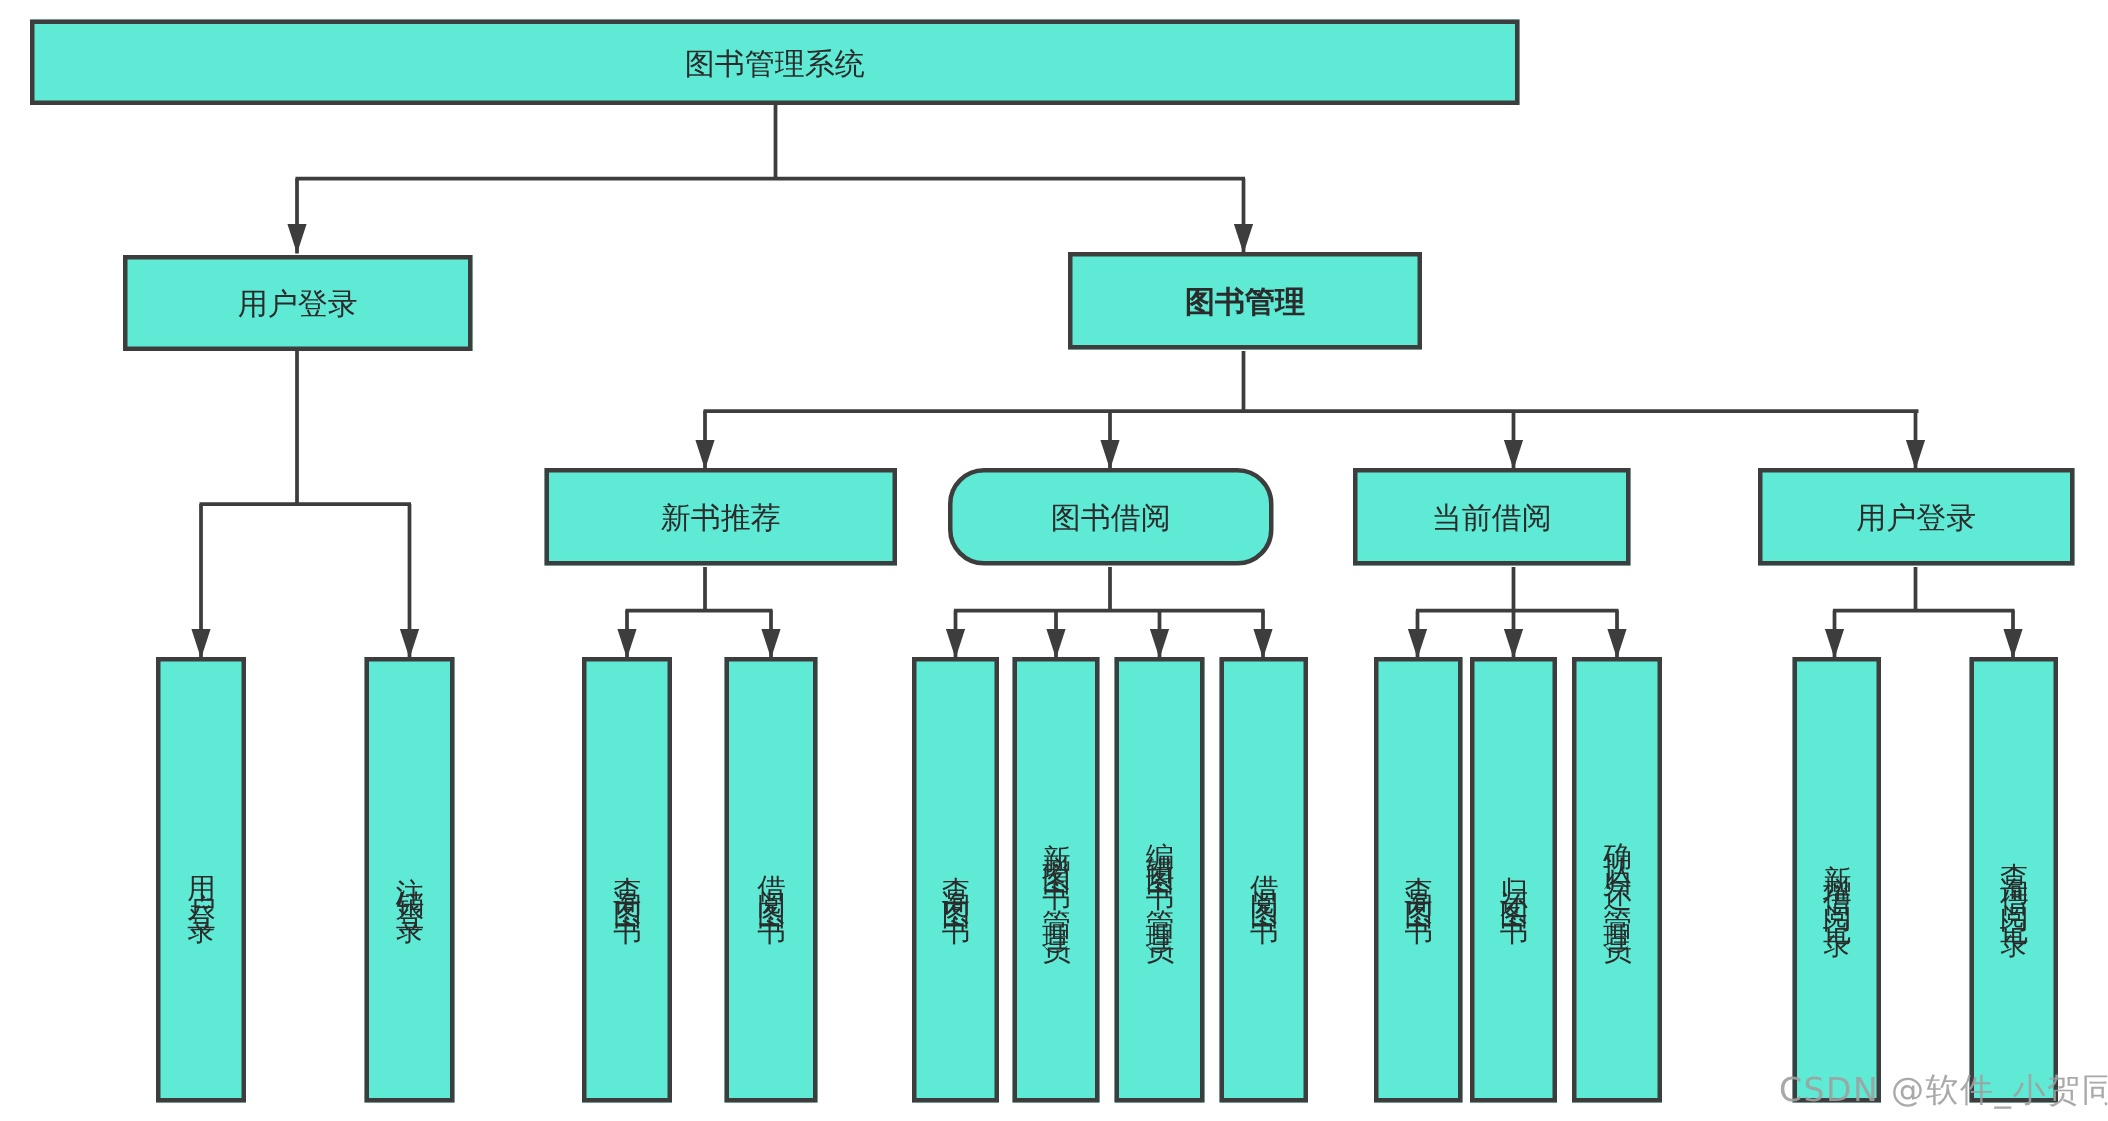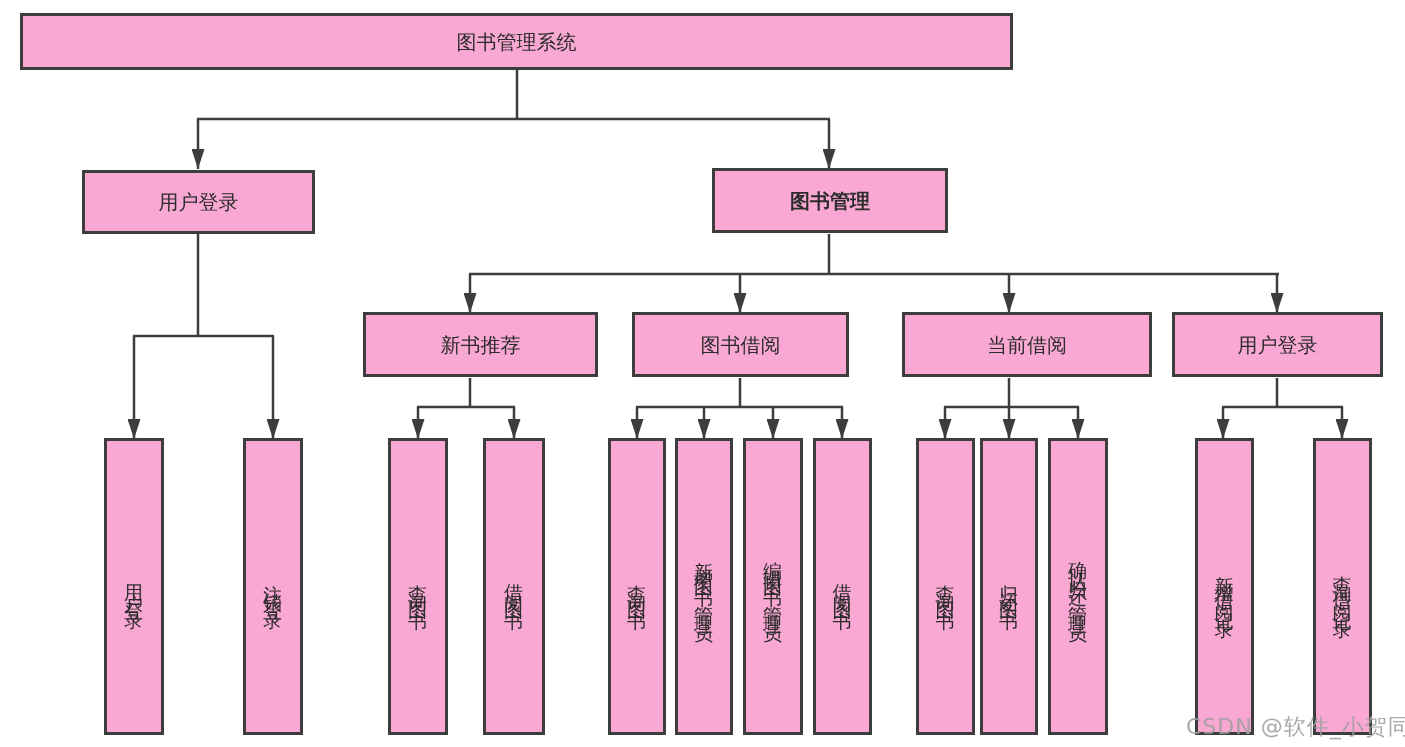--- a/index.html
+++ b/index.html
@@ -9,21 +9,21 @@
     background:#ffffff;
     overflow:hidden;
     font-family:"DejaVu Sans","Liberation Sans",sans-serif;
     color:#2b2b2b;
   }
   #wires{position:absolute;left:0;top:0;z-index:1;}
   .node{
     position:absolute;
     box-sizing:border-box;
     border:3px solid #3d3d3d;
-    background:#f9a8d4;
+    background:#5eead4;
     display:flex;
     align-items:center;
     justify-content:center;
     font-size:20px;
     line-height:1.2;
     z-index:2;
     white-space:nowrap;
   }
   .leaf{
     writing-mode:vertical-lr;
@@ -96,22 +96,22 @@
       <path d="M1342,407 V439" marker-end="url(#arrow)"></path>
     </g>
   </svg>
 
   <div class="node" style="left:20px;top:13px;width:993px;height:57px;">图书管理系统</div>
 
   <div class="node" style="left:82px;top:170px;width:233px;height:64px;">用户登录</div>
   <div class="node" style="left:712px;top:168px;width:236px;height:65px;font-weight:bold;">图书管理</div>
 
   <div class="node" style="left:363px;top:312px;width:235px;height:65px;">新书推荐</div>
-  <div class="node" style="left:632px;top:312px;width:217px;height:65px;">图书借阅</div>
-  <div class="node" style="left:902px;top:312px;width:250px;height:65px;">当前借阅</div>
+  <div class="node" style="left:632px;top:312px;width:217px;height:65px;border-radius:24px;">图书借阅</div>
+  <div class="node" style="left:902px;top:312px;width:185px;height:65px;">当前借阅</div>
   <div class="node" style="left:1172px;top:312px;width:211px;height:65px;">用户登录</div>
 
   <div class="node leaf" style="left:104px;top:438px;width:60px;height:297px;">用户登录</div>
   <div class="node leaf" style="left:243px;top:438px;width:60px;height:297px;">注销登录</div>
 
   <div class="node leaf" style="left:388px;top:438px;width:60px;height:297px;">查询图书</div>
   <div class="node leaf" style="left:483px;top:438px;width:62px;height:297px;">借阅图书</div>
 
   <div class="node leaf" style="left:608px;top:438px;width:58px;height:297px;">查询图书</div>
   <div class="node leaf" style="left:675px;top:438px;width:58px;height:297px;">新增图书（管理员）</div>

